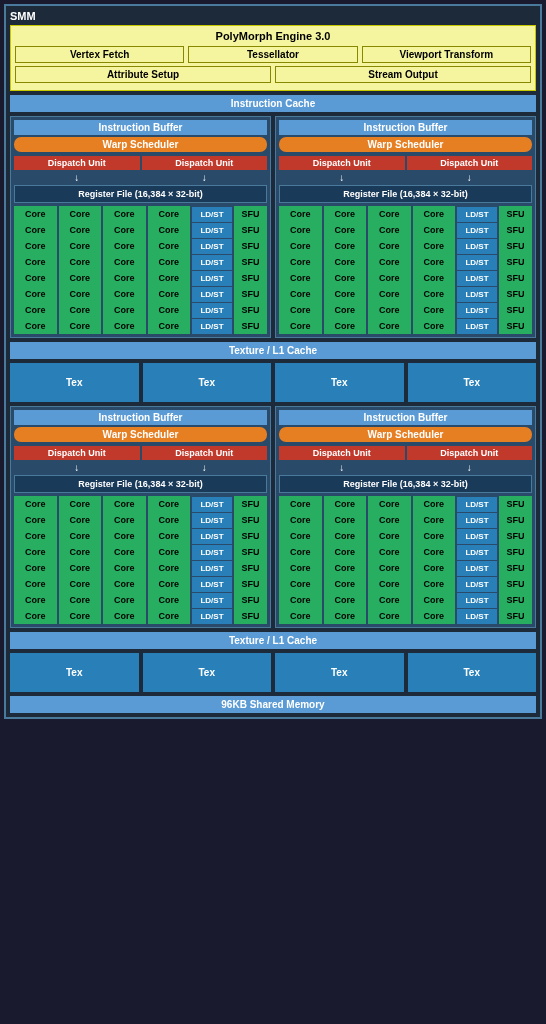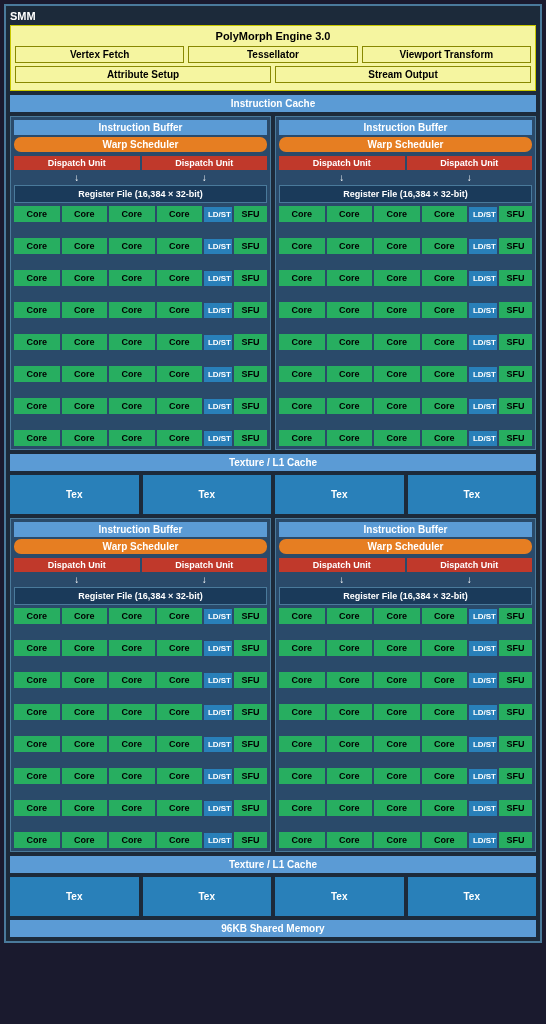--- a/index.html
+++ b/index.html
@@ -122,44 +122,44 @@
       padding: 3px;
       font-weight: bold;
       font-size: 9px;
       margin-bottom: 3px;
       border: 1px solid #4a7a9b;
     }
     
     .core-grid {
       display: flex;
       flex-direction: column;
-      gap: 16px;
+      gap: 0;
     }
     .core-row {
       display: flex;
       gap: 2px;
       align-items: center;
     }
     .core-cell {
       background: #27ae60;
       color: #000;
       font-weight: bold;
       font-size: 9px;
       text-align: center;
       padding: 3px 2px;
       flex: 1;
     }
     .ldst-cell {
       background: #2980b9;
       color: #fff;
       font-weight: bold;
       font-size: 8px;
-      text-align: right;
+      text-align: center;
       padding: 3px 1px;
-      width: 28px;
+      width: 40px;
       flex: none;
     }
     .sfu-cell {
       background: #27ae60;
       color: #000;
       font-weight: bold;
       font-size: 9px;
       text-align: center;
       padding: 3px 2px;
       width: 33px;

